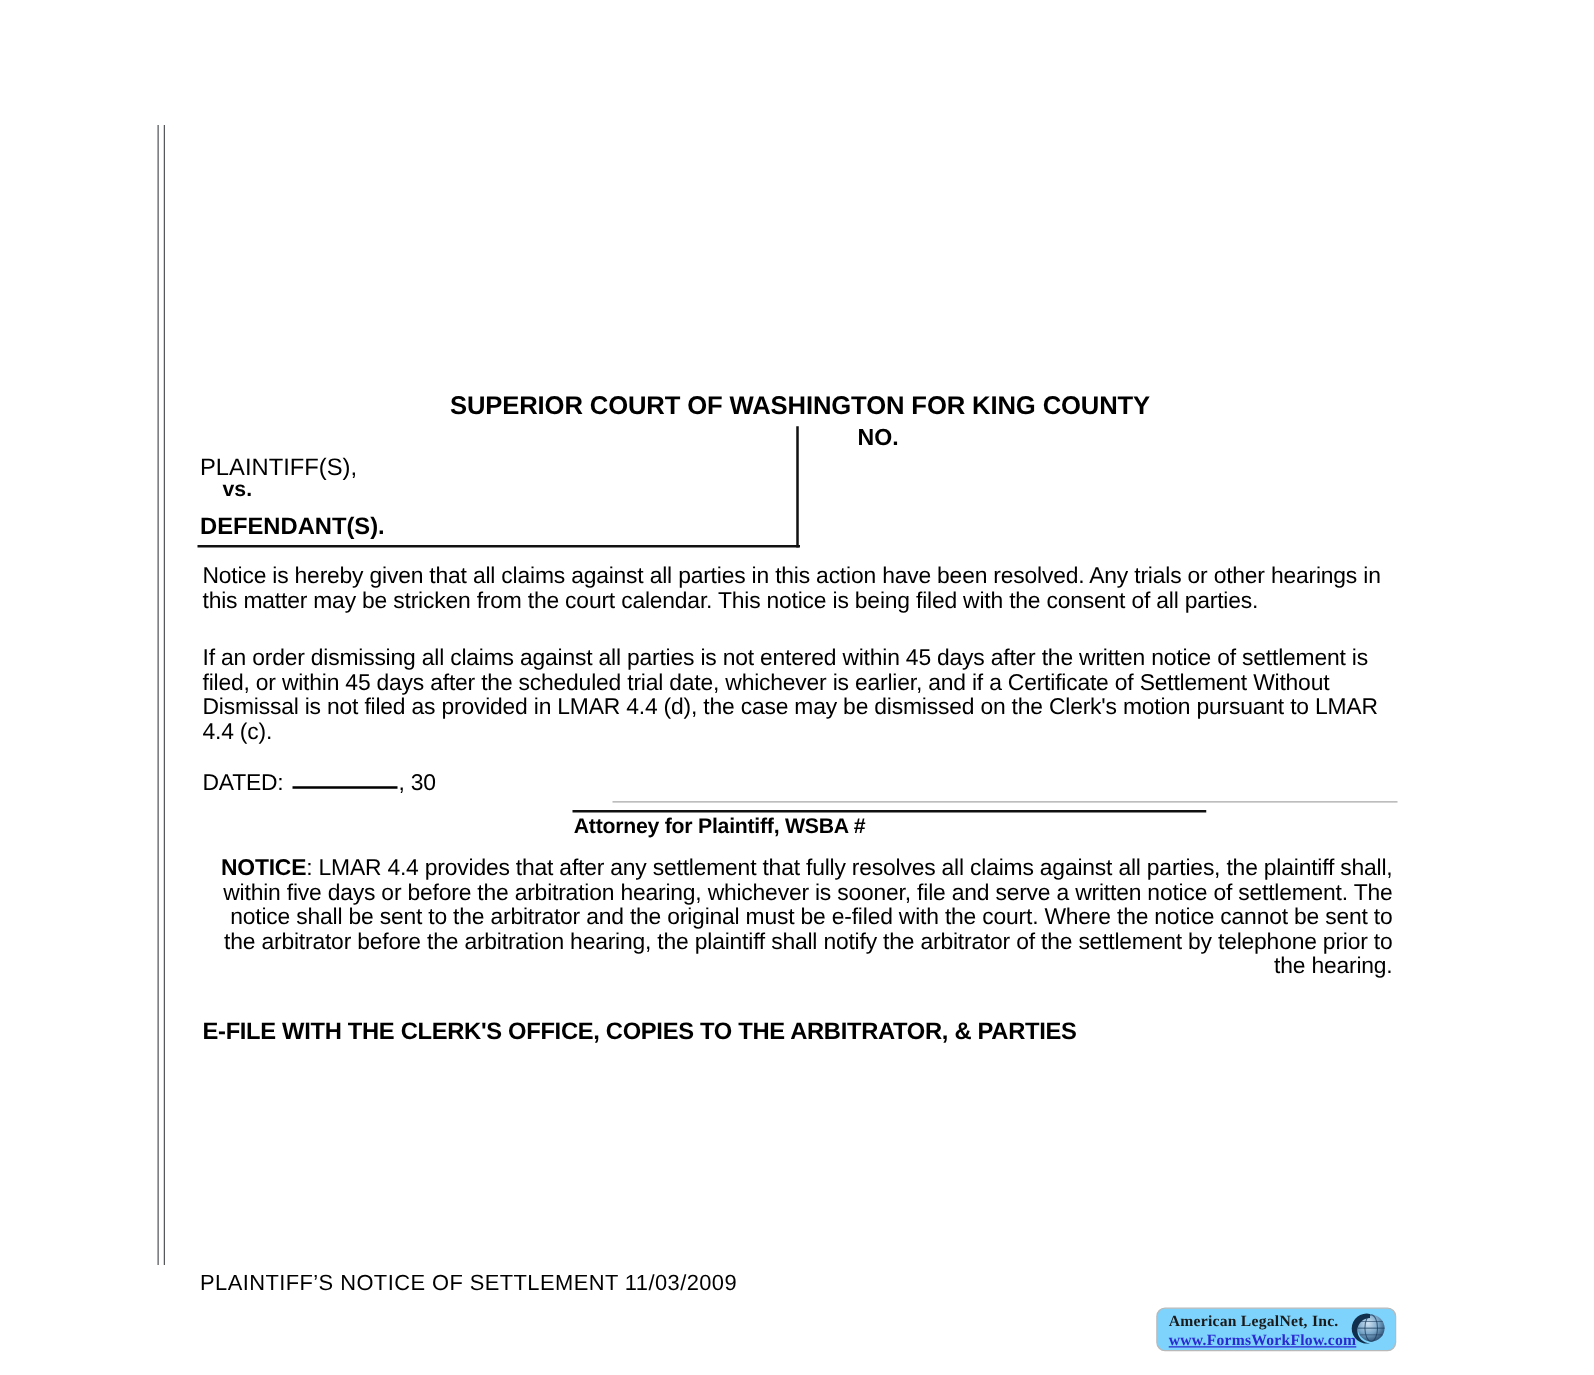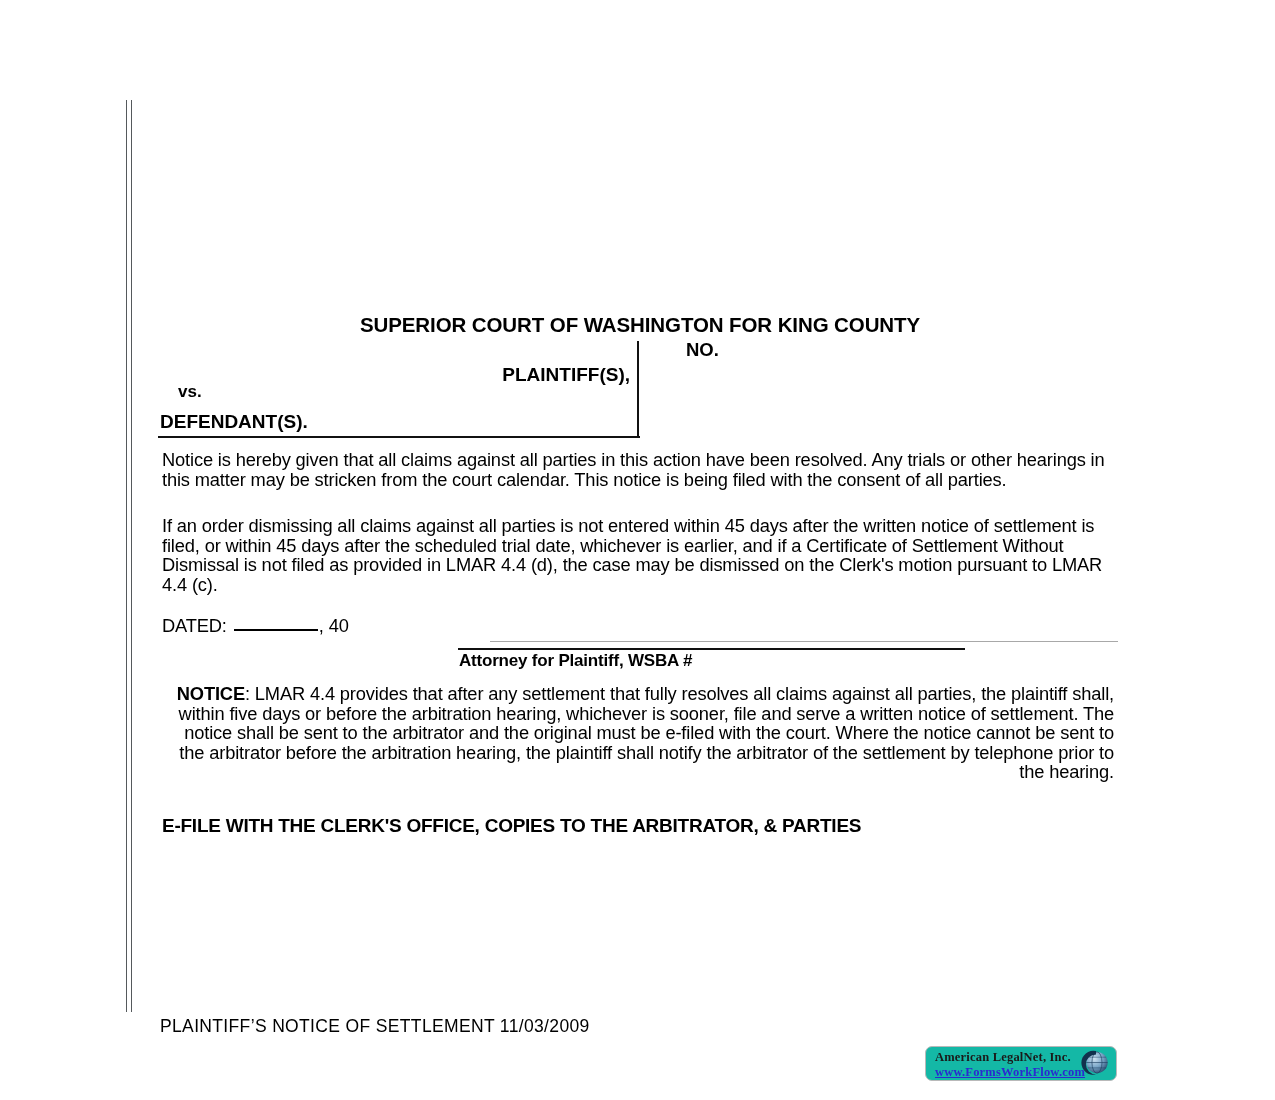--- a/index.html
+++ b/index.html
@@ -59,23 +59,23 @@
     width: 2px;
     height: 97px;
     background: #111;
   }
 
   .cap-plaintiff {
     position: absolute;
     left: 160px;
     top: 364px;
     width: 470px;
-    text-align: right;
+    text-align: left;
     font-size: 19px;
-    font-weight: bold;
+    font-weight: normal;
   }
   .cap-vs {
     position: absolute;
     left: 178px;
     top: 382px;
     font-size: 17px;
     font-weight: bold;
   }
   .cap-defendant {
     position: absolute;
@@ -185,21 +185,21 @@
 
   
   .legalnet {
     position: absolute;
     left: 925px;
     top: 1046px;
     width: 192px;
     height: 35px;
     border: 1px solid #b9b9b9;
     border-radius: 7px;
-    background: #14b8a6;
+    background: #7dd3fc;
     box-sizing: border-box;
     text-decoration: underline;
   }
   .legalnet .ln-name {
     position: absolute;
     left: 9px;
     top: 3px;
     font-family: "Liberation Serif", serif;
     font-size: 12.5px;
     font-weight: bold;
@@ -245,21 +245,21 @@
   <div class="cap-defendant">DEFENDANT(S).</div>
 
   <div class="cap-no">NO.</div>
 
 
   <div class="body-p p1">Notice is hereby given that all claims against all parties in this action have been resolved.  Any trials or other hearings in this matter may be stricken from the court calendar.  This notice is being filed with the consent of all parties.</div>
 
   <div class="body-p p2">If an order dismissing all claims against all parties is not entered within 45 days after the written notice of settlement is filed, or within 45 days after the scheduled trial date, whichever is earlier, and if a Certificate of Settlement Without Dismissal is not filed as provided in LMAR 4.4 (d), the case may be dismissed on the Clerk's motion pursuant to LMAR 4.4 (c).</div>
 
   <div class="dated">
-    <span>DATED:</span><span class="blank"></span><span>, 40</span>
+    <span>DATED:</span><span class="blank"></span><span>, 30</span>
   </div>
 
   <div class="sig-line-gray"></div>
   <div class="sig-line-black"></div>
   <div class="sig-label">Attorney for Plaintiff, WSBA #</div>
 
   <div class="body-p p3">
     <span class="lead">NOTICE</span><span>:  LMAR 4.4 provides that after any settlement that fully resolves all claims against all parties, the plaintiff shall, within five days or before the arbitration hearing, whichever is sooner, file and serve a written notice of settlement.  The notice shall be sent to the arbitrator and the original must be e-filed with the court.  Where the notice cannot be sent to the arbitrator before the arbitration hearing, the plaintiff shall notify the arbitrator of the settlement by telephone prior to the hearing.</span>
   </div>
 

